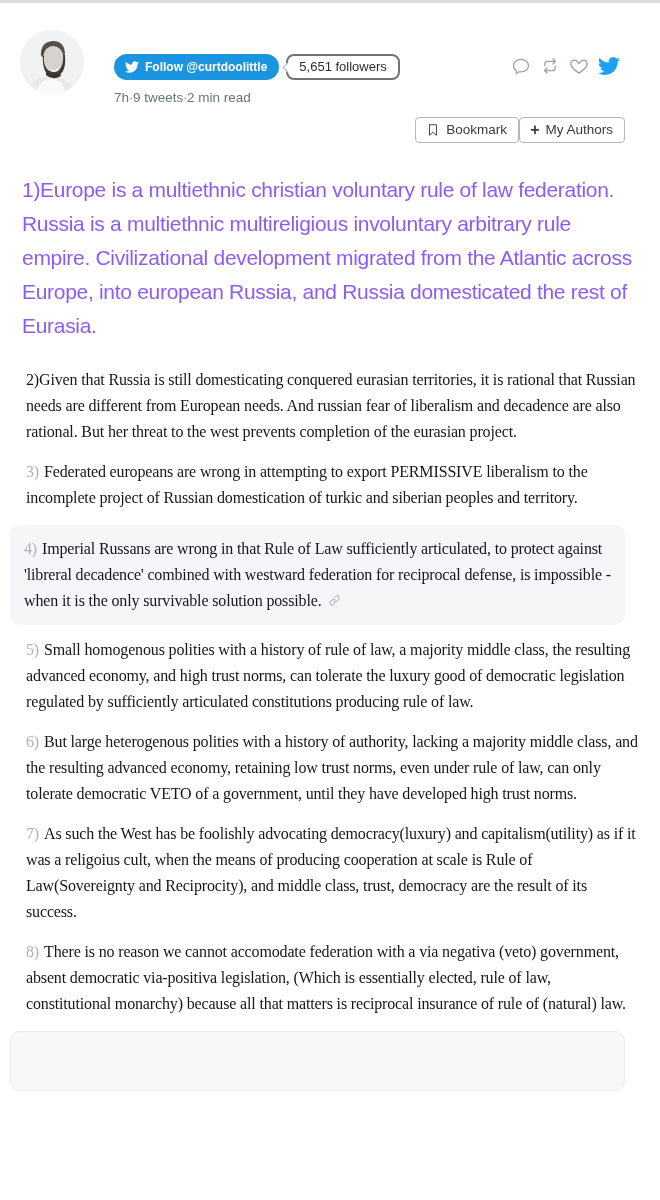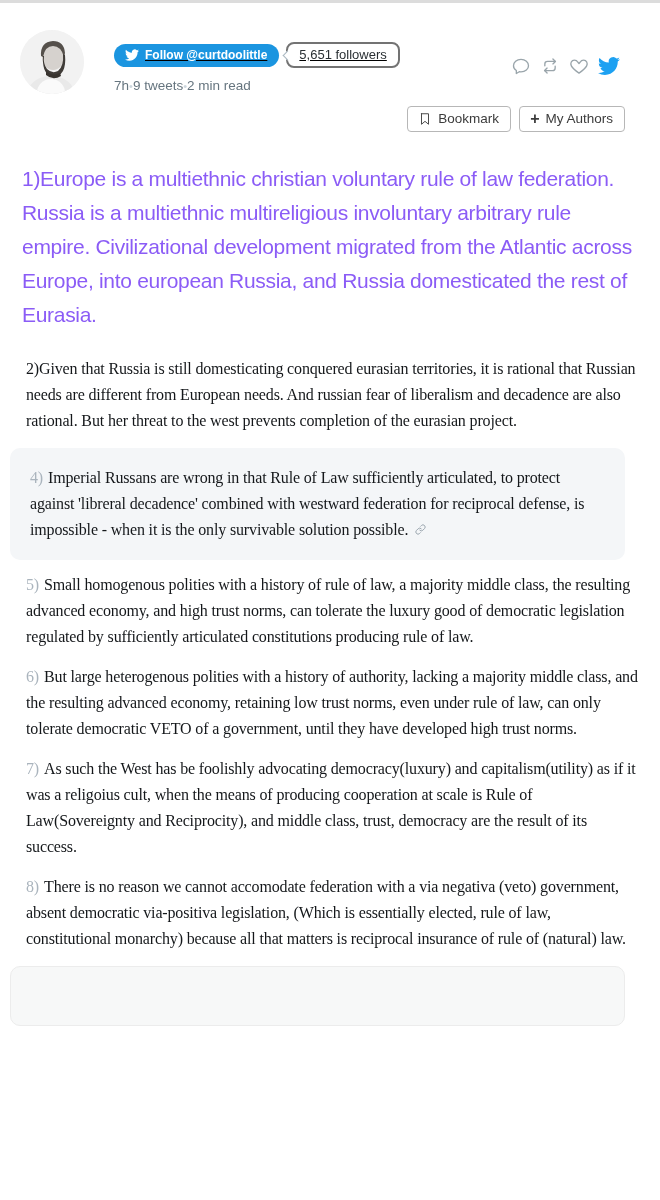--- a/index.html
+++ b/index.html
@@ -15,21 +15,21 @@
   .header-inner { display:flex; align-items:flex-start; }
   .avatar {
     width:64px; height:64px; border-radius:50%; overflow:hidden; flex:none;
     background:#f2f2f2; cursor:pointer;
   }
   .avatar svg { display:block; width:64px; height:64px; }
   .hinfo { margin-left:30px; }
   .author-name {
     font-size:18px; font-weight:700; color:#292f33; line-height:22px; cursor:pointer;
   }
-  .follow-row { display:flex; align-items:center; margin-top:12px;text-decoration:underline; }
+  .follow-row { display:flex; margin-top:24px; }
   .follow-btn {
     display:inline-flex; align-items:center; gap:6px;
     background:#1b95e0; color:#fff; border:none; border-radius:999px;
     font-family:"Liberation Sans", sans-serif;
     font-size:12px; font-weight:700; padding:4px 12px 5px 11px; cursor:pointer;
   }
   .follow-btn svg { width:14px; height:14px; fill:#fff; }
   .followers {
     position:relative; margin-left:7px;
     border:2px solid #737373; border-radius:8px; background:#fff;
@@ -48,21 +48,21 @@
   .action-icons {
     position:absolute; right:40px; top:52px;
     display:flex; align-items:center; gap:9px;
   }
   .aicon { width:20px; height:20px; cursor:pointer; display:block; }
   .aicon path { fill:none; stroke:#9aa5ab; stroke-width:1.6; stroke-linecap:round; stroke-linejoin:round; }
   .bird-icon { width:22px; height:22px; cursor:pointer; display:block; }
   .bird-icon path { fill:#1da1f2; stroke:none; }
 
   
-  .toolbar { display:flex; justify-content:flex-end; gap:8px; padding:12px 35px 0 0; }
+  .toolbar { display:flex; justify-content:flex-end; gap:0; padding:12px 35px 0 0; }
   .tbtn {
     display:inline-flex; align-items:center; gap:6px;
     background:#fff; border:1px solid #b7b7b7; border-radius:4px;
     font-family:"Liberation Sans", sans-serif;
     font-size:13.5px; color:#3c3c3c; padding:4px 11px 5px 10px; cursor:pointer;
   }
   .tbtn svg { width:14px; height:14px; display:block; }
   .tbtn svg path { fill:none; stroke:#4a4a4a; stroke-width:1.7; stroke-linecap:round; stroke-linejoin:round; }
   .plus-glyph { font-weight:700; font-size:16px; line-height:14px; color:#3c3c3c; }
 
@@ -76,21 +76,21 @@
   .tweet {
     font-family:"Liberation Serif", serif;
     font-size:16px; line-height:26px; letter-spacing:-0.15px;
     color:#14171a; margin:0 0 14px 4px;
   }
   .tnum { color:#aab4bd; margin-right:5px; }
   .highlight {
     background:#f4f6f8; border-radius:10px;
     padding:9px 12px; margin:0 13px 12px -12px;
   }
-  .highlight .tweet { margin:8px; }
+  .highlight .tweet { margin:2px; }
   .linkicon { margin-left:6px; display:inline-block; cursor:pointer; }
   .linkicon svg { width:13px; height:13px; vertical-align:-1px; }
   .linkicon path { fill:none; stroke:#98a3ad; stroke-width:1.8; stroke-linecap:round; stroke-linejoin:round; }
   .cutoff-box {
     height:60px; background:#f7f8f8; border:1px solid #ececec; border-radius:10px;
     margin:14px 13px 0 -12px;
   }
 </style>
 </head>
 <body>
@@ -160,20 +160,21 @@
     <span>My Authors</span>
   </button>
 </div>
 
 <div class="article">
 
   <p class="tweet-lead"><span>1)Europe is a multiethnic christian voluntary rule of law federation. Russia is a multiethnic multireligious involuntary arbitrary rule empire. Civilizational development migrated from the Atlantic across Europe, into european Russia, and Russia domesticated the rest of Eurasia.</span></p>
 
   <p class="tweet"><span>2)Given that Russia is still domesticating conquered eurasian territories, it is rational that Russian needs are different from European needs. And russian fear of liberalism and decadence are also rational. But her threat to the west prevents completion of the eurasian project.</span></p>
 
+  <p class="tweet"><span class="tnum">3)</span><span>Federated europeans are wrong in attempting to export PERMISSIVE liberalism to the incomplete project of Russian domestication of turkic and siberian peoples and territory.</span></p>
 
   <div class="highlight">
     <p class="tweet"><span class="tnum">4)</span><span>Imperial Russans are wrong in that Rule of Law sufficiently articulated, to protect against 'libreral decadence' combined with westward federation for reciprocal defense, is impossible - when it is the only survivable solution possible.</span><span class="linkicon"><svg viewBox="0 0 24 24">
             <path d="M10.6 13.4a4 4 0 005.7 0l3.1-3.1a4 4 0 00-5.7-5.7l-1.5 1.5"></path>
             <path d="M13.4 10.6a4 4 0 00-5.7 0l-3.1 3.1a4 4 0 005.7 5.7l1.5-1.5"></path>
           </svg></span></p>
   </div>
 
   <p class="tweet"><span class="tnum">5)</span><span>Small homogenous polities with a history of rule of law, a majority middle class, the resulting advanced economy, and high trust norms, can tolerate the luxury good of democratic legislation regulated by sufficiently articulated constitutions producing rule of law.</span></p>
 

